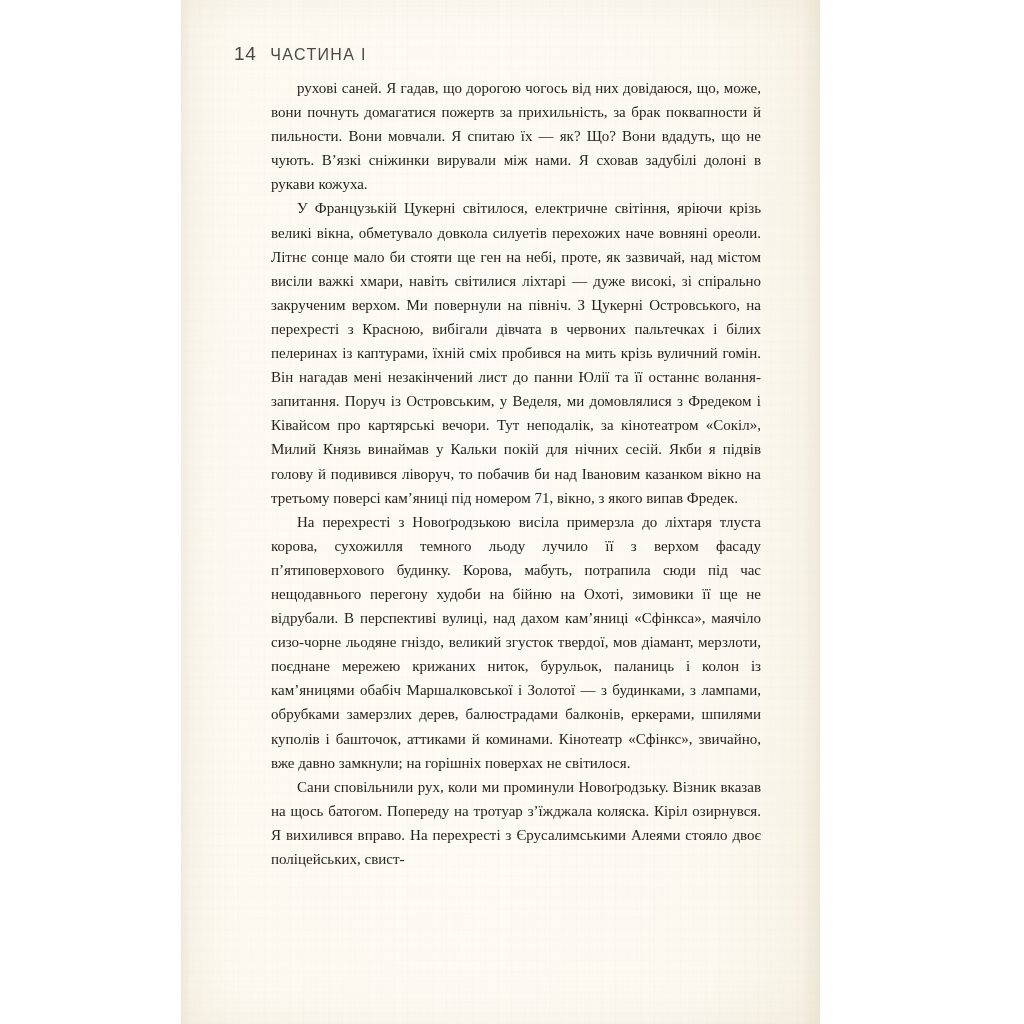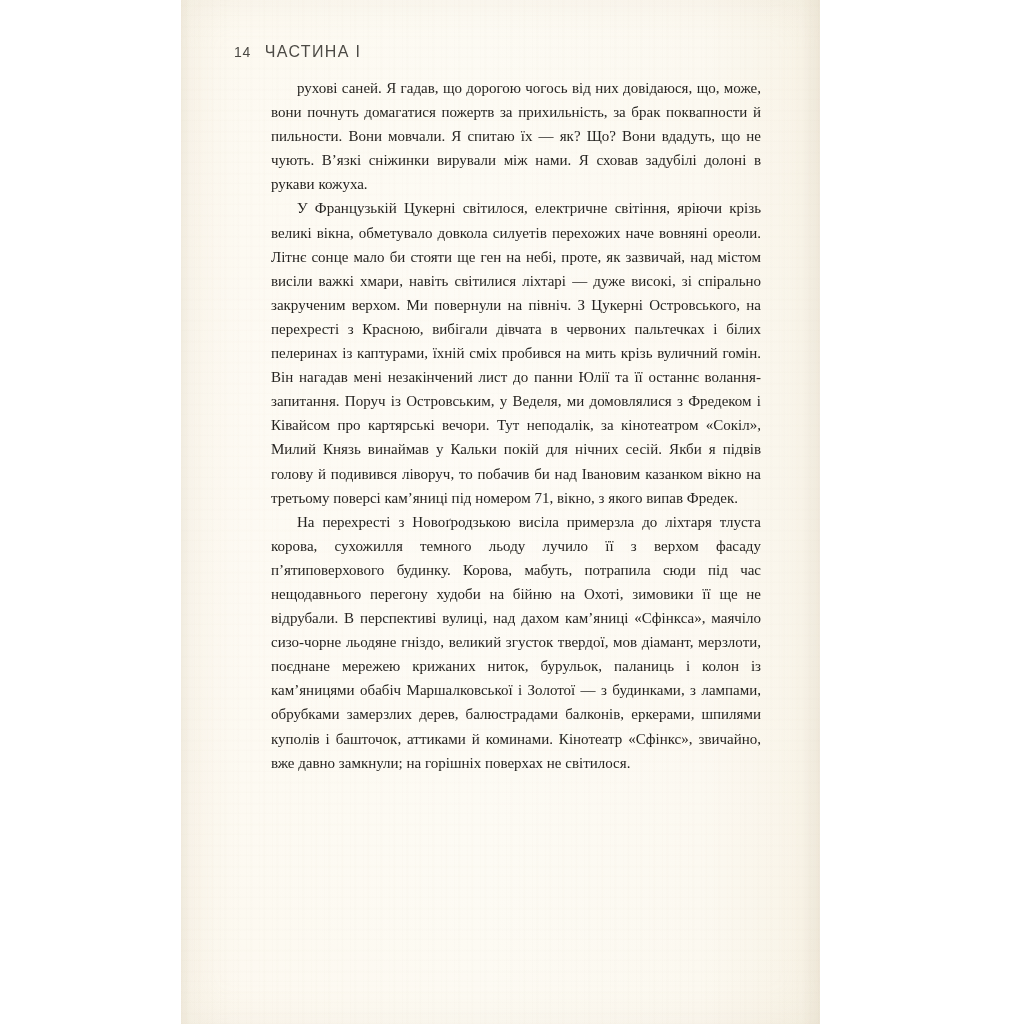--- a/index.html
+++ b/index.html
@@ -89,21 +89,21 @@
     align-items: baseline;
     gap: 14px;
     font-family: "Liberation Sans", sans-serif;
     font-size: 13.5px;
     letter-spacing: 1.0px;
     color: #4c4a45;
   }
 
   .running-head .folio {
     font-family: "Liberation Sans", sans-serif;
-    font-size: 14px;
+    font-size: 19px;
     letter-spacing: 0.6px;
     color: #4a4843;
   }
 
   .running-head .head-title {
     font-family: "Liberation Sans", sans-serif;
     font-size: 16px;
     letter-spacing: 1.35px;
     color: #4c4a45;
   }
@@ -148,17 +148,18 @@
 
     <div class="running-head">
       <span class="folio">14</span>
       <span class="head-title">ЧАСТИНА I</span>
     </div>
 
     <div class="body-copy">
       <p>рухові саней. Я гадав, що дорогою чогось від них довідаюся, що, може, вони почнуть домагатися пожертв за прихильність, за брак поквапности й пильности. Вони мовчали. Я спитаю їх — як? Що? Вони вдадуть, що не чують. В’язкі сніжинки вирували між нами. Я сховав задубілі долоні в рукави кожуха.</p>
       <p>У Французькій Цукерні світилося, електричне світіння, яріючи крізь великі вікна, обметувало довкола силуетів перехожих наче вовняні ореоли. Літнє сонце мало би стояти ще ген на небі, проте, як зазвичай, над містом висіли важкі хмари, навіть світилися ліхтарі — дуже високі, зі спірально закрученим верхом. Ми повернули на північ. З Цукерні Островського, на перехресті з Красною, вибігали дівчата в червоних пальтечках і білих пелеринах із каптурами, їхній сміх пробився на мить крізь вуличний гомін. Він нагадав мені незакінчений лист до панни Юлії та її останнє волання-запитання. Поруч із Островським, у Веделя, ми домовлялися з Фредеком і Ківайсом про картярські вечори. Тут неподалік, за кінотеатром «Сокіл», Милий Князь винаймав у Кальки покій для нічних сесій. Якби я підвів голову й подивився ліворуч, то побачив би над Івановим казанком вікно на третьому поверсі кам’яниці під номером 71, вікно, з якого випав Фредек.</p>
       <p>На перехресті з Новоґродзькою висіла примерзла до ліхтаря тлуста корова, сухожилля темного льоду лучило її з верхом фасаду п’ятиповерхового будинку. Корова, мабуть, потрапила сюди під час нещодавнього перегону худоби на бійню на Охоті, зимовики її ще не відрубали. В перспективі вулиці, над дахом кам’яниці «Сфінкса», маячіло сизо-чорне льодяне гніздо, великий згусток твердої, мов діамант, мерзлоти, поєднане мережею крижаних ниток, бурульок, паланиць і колон із кам’яницями обабіч Маршалковської і Золотої — з будинками, з лампами, обрубками замерзлих дерев, балюстрадами балконів, еркерами, шпилями куполів і башточок, аттиками й коминами. Кінотеатр «Сфінкс», звичайно, вже давно замкнули; на горішніх поверхах не світилося.</p>
+      <p>Сани сповільнили рух, коли ми проминули Новоґродзьку. Візник вказав на щось батогом. Попереду на тротуар з’їжджала коляска. Кіріл озирнувся. Я вихилився вправо. На перехресті з Єрусалимськими Алеями стояло двоє поліцейських, свист-</p>
     </div>
 
   </div>
 
 </div>
 
 </body></html>

